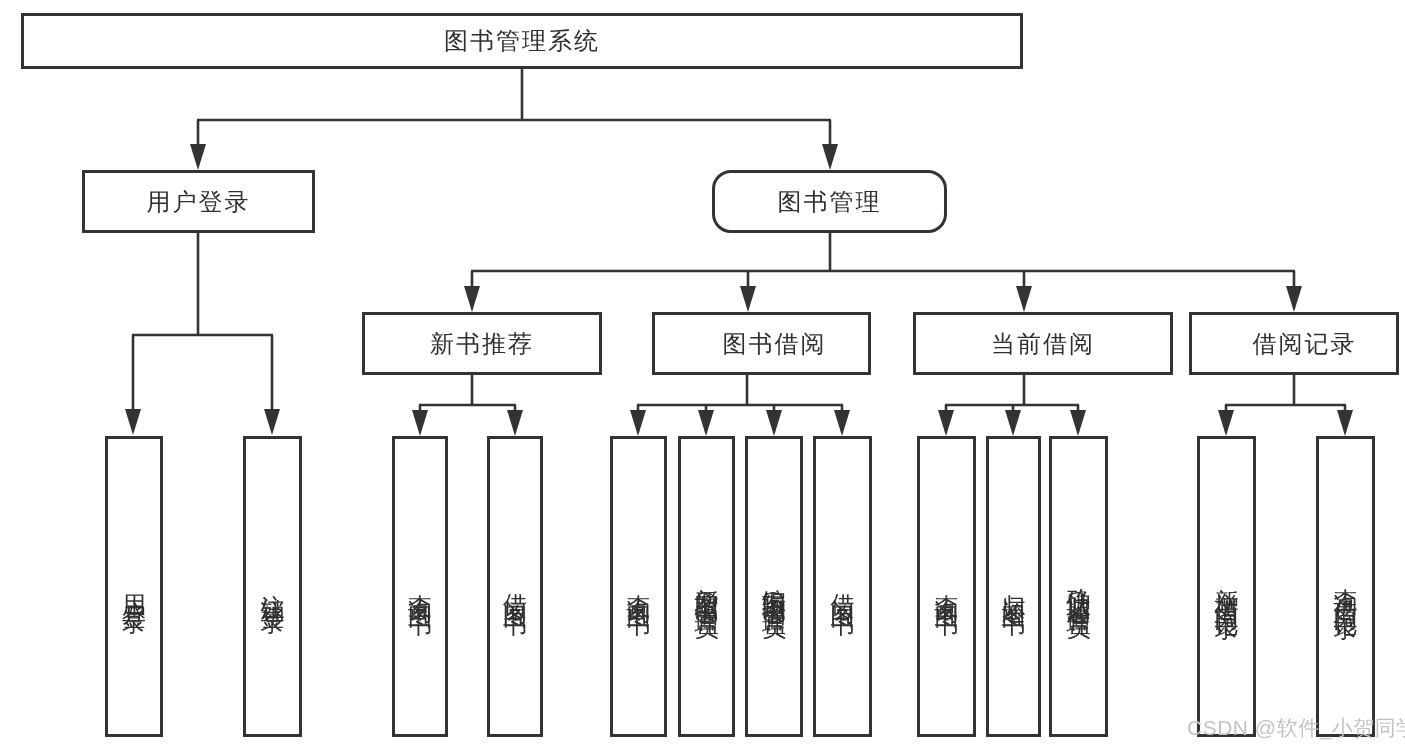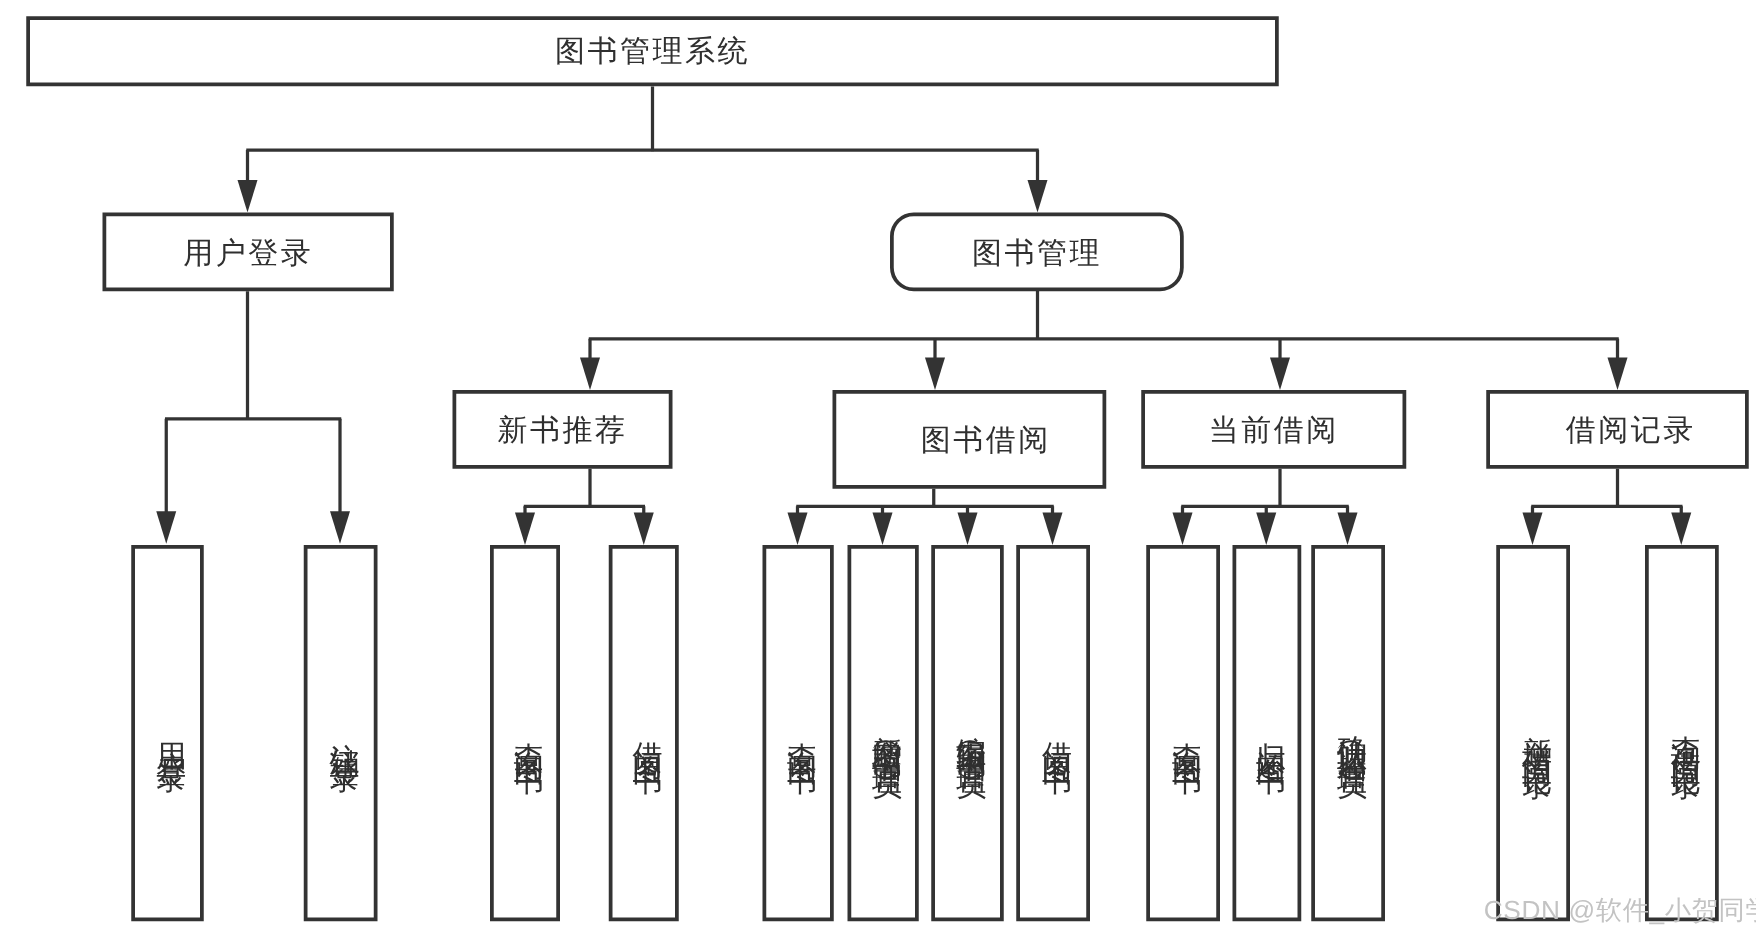--- a/index.html
+++ b/index.html
@@ -24,42 +24,41 @@
   .node {
     position: absolute;
     box-sizing: border-box;
     background: #ffffff;
     border: 3px solid #333333;
     display: flex;
     align-items: center;
     justify-content: center;
     color: #2f2f2f;
     z-index: 2;
-    font-family: Liberation Mono, monospace;
   }
   .node.h {
     font-size: 24px;
     letter-spacing: 2px;
     white-space: nowrap;
   }
   .node.v {
     writing-mode: vertical-rl;
     text-orientation: mixed;
     font-size: 24px;
     letter-spacing: 6px;
     line-height: 1;
     white-space: nowrap;
   }
   
   #n-root   { left: 21px;   top: 13px;  width: 1002px; height: 56px; }
   #n-login  { left: 82px;   top: 170px; width: 233px;  height: 63px; }
   #n-mgmt   { left: 712px;  top: 170px; width: 235px;  height: 63px; border-radius: 19px; }
-  #n-newbk  { left: 362px;  top: 312px; width: 176px;  height: 63px; }
-  #n-borrow { left: 666px;  top: 312px; width: 219px;  height: 79px; padding-left: 26px; }
-  #n-curr   { left: 913px;  top: 312px; width: 212px;  height: 63px; }
+  #n-newbk  { left: 362px;  top: 312px; width: 240px;  height: 63px; }
+  #n-borrow { left: 652px;  top: 312px; width: 219px;  height: 63px; padding-left: 26px; }
+  #n-curr   { left: 913px;  top: 312px; width: 260px;  height: 63px; }
   #n-rec    { left: 1189px; top: 312px; width: 210px;  height: 63px; padding-left: 21px; }
 
   .leaf { top: 436px; height: 301px; }
   #l-a1 { left: 105px;  width: 58px; }
   #l-a2 { left: 243px;  width: 59px; }
   #l-b1 { left: 392px;  width: 56px; }
   #l-b2 { left: 487px;  width: 56px; }
   #l-c1 { left: 610px;  width: 57px; }
   #l-c2 { left: 678px;  width: 57px; letter-spacing: 4px; }
   #l-c3 { left: 745px;  width: 58px; letter-spacing: 4px; }

